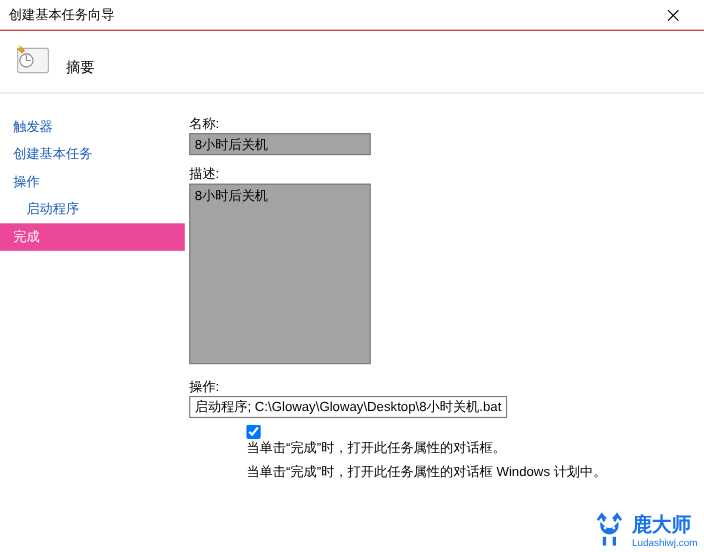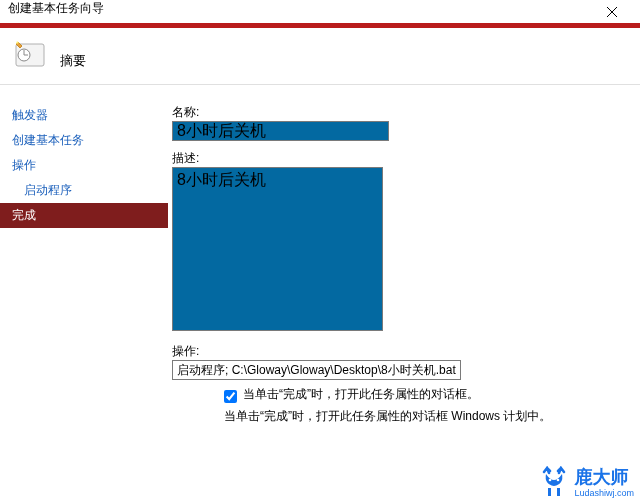--- a/index.html
+++ b/index.html
@@ -14,23 +14,23 @@
     width: 640px;
     height: 502px;
     background: #fff;
     position: relative;
     box-sizing: border-box;
     overflow: hidden;
   }
   .titlebar {
     height: 28px;
     display: flex;
-    align-items: flex-start;
+    align-items: center;
     padding: 0 8px;
-    border-bottom: 5px solid #b91c1c;
+    border-bottom: 1px solid #b91c1c;
     box-sizing: border-box;
   }
   .titlebar .title {
     flex: 1;
     font-size: 12px;
     color: #000;
   }
   .close-btn {
     width: 40px;
     height: 100%;
@@ -74,21 +74,21 @@
     padding: 4px 12px;
     font-size: 12px;
     color: #1a5fbb;
     cursor: default;
   }
   .sidebar-item.indent {
     padding-left: 24px;
     font-family: Liberation Mono, monospace;
   }
   .sidebar-item.selected {
-    background: #7f1d1d;
+    background: #ec4899;
     color: #fff;
   }
   .content {
     flex: 1;
     padding: 16px 16px 8px 4px;
     box-sizing: border-box;
   }
   .row {
     display: flex;
     align-items: flex-start;
@@ -100,23 +100,23 @@
     font-size: 12px;
     padding-top: 3px;
   }
   .field-wrap {
     flex: 1;
   }
   .field {
     width: 100%;
     box-sizing: border-box;
     border: 1px solid #7a7a7a;
-    background: #0369a1;
+    background: #a3a3a3;
     font-family: inherit;
-    font-size: 16px;
+    font-size: 12px;
     padding: 2px 4px;
     color: #000;
     resize: none;
   }
   input.field {
     height: 20px;
     line-height: 16px;
   }
   textarea.field {
     height: 164px;
@@ -129,22 +129,23 @@
     background: #fff;
     font-size: 12px;
     padding: 2px 4px;
     height: 20px;
     line-height: 15px;
     overflow: hidden;
     white-space: nowrap;
   }
   .check-row {
     display: flex;
-    align-items: flex-end;
+    align-items: flex-start;
     margin: 0 0 4px 52px;
+    flex-direction: column;
   }
   .check-row input {
     margin: 0 6px 0 0;
   }
   .note-row {
     margin-left: 52px;
     font-size: 12px;
     line-height: 1.6;
   }
   .watermark {

